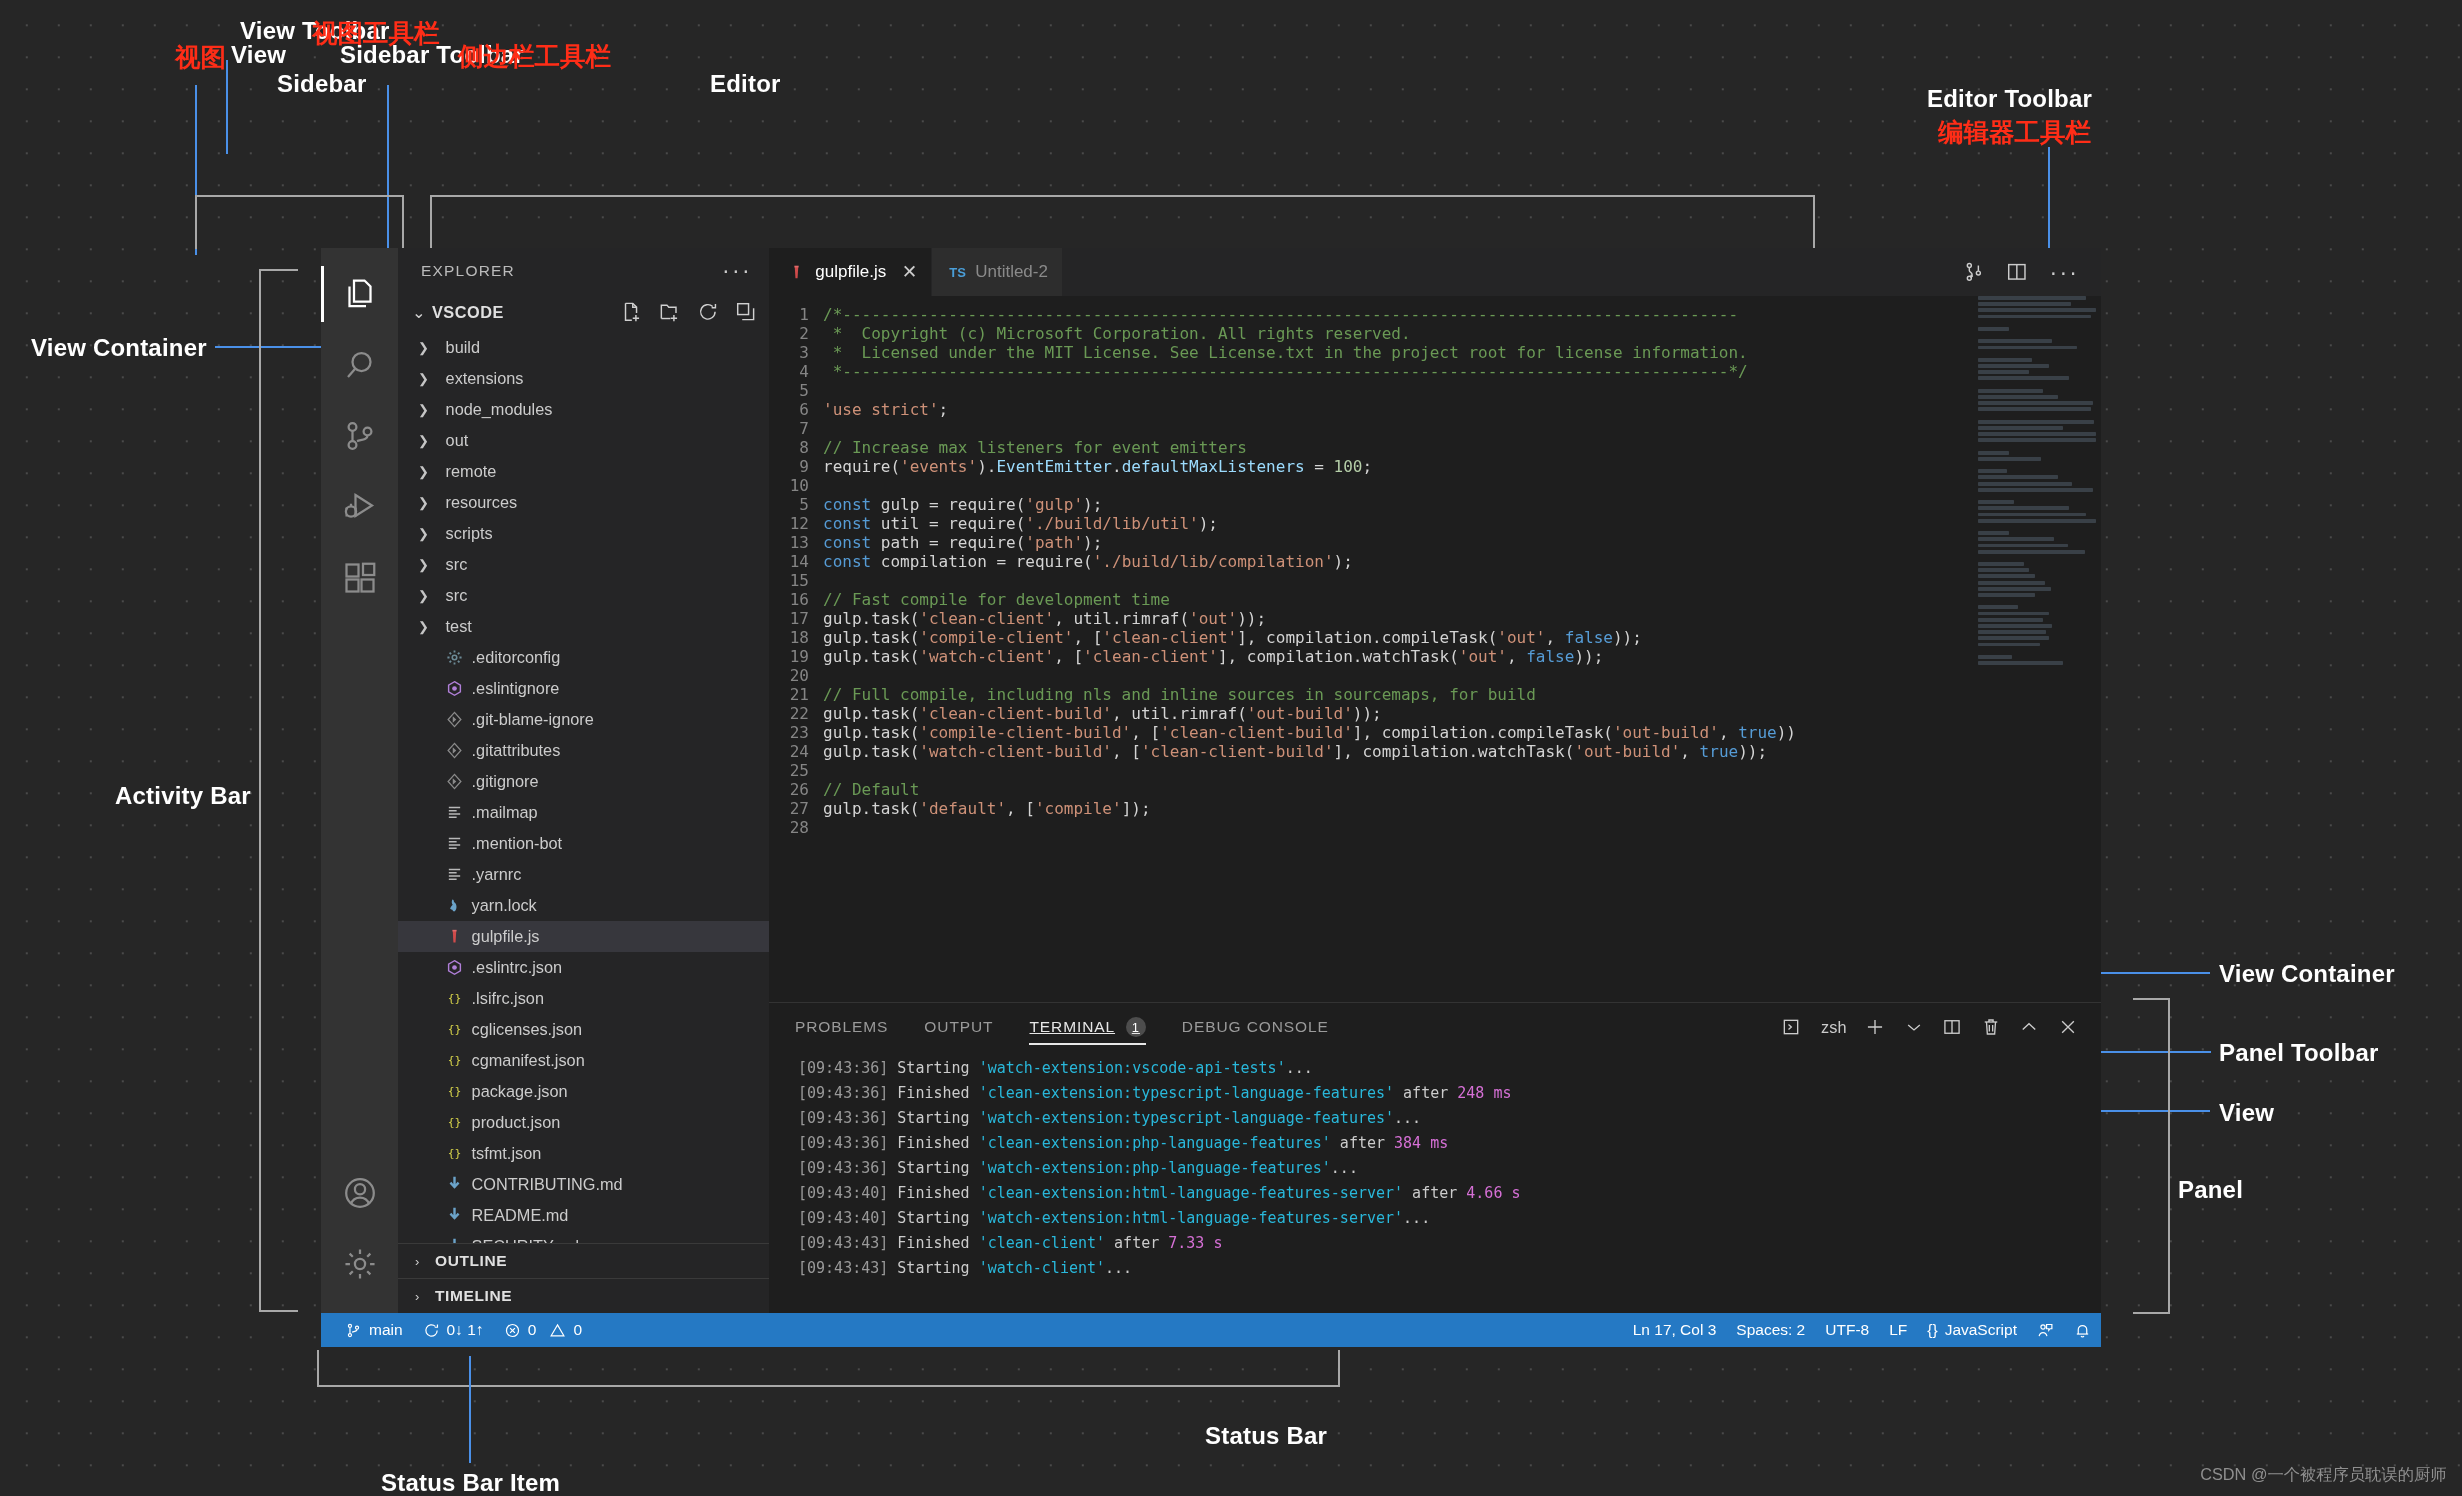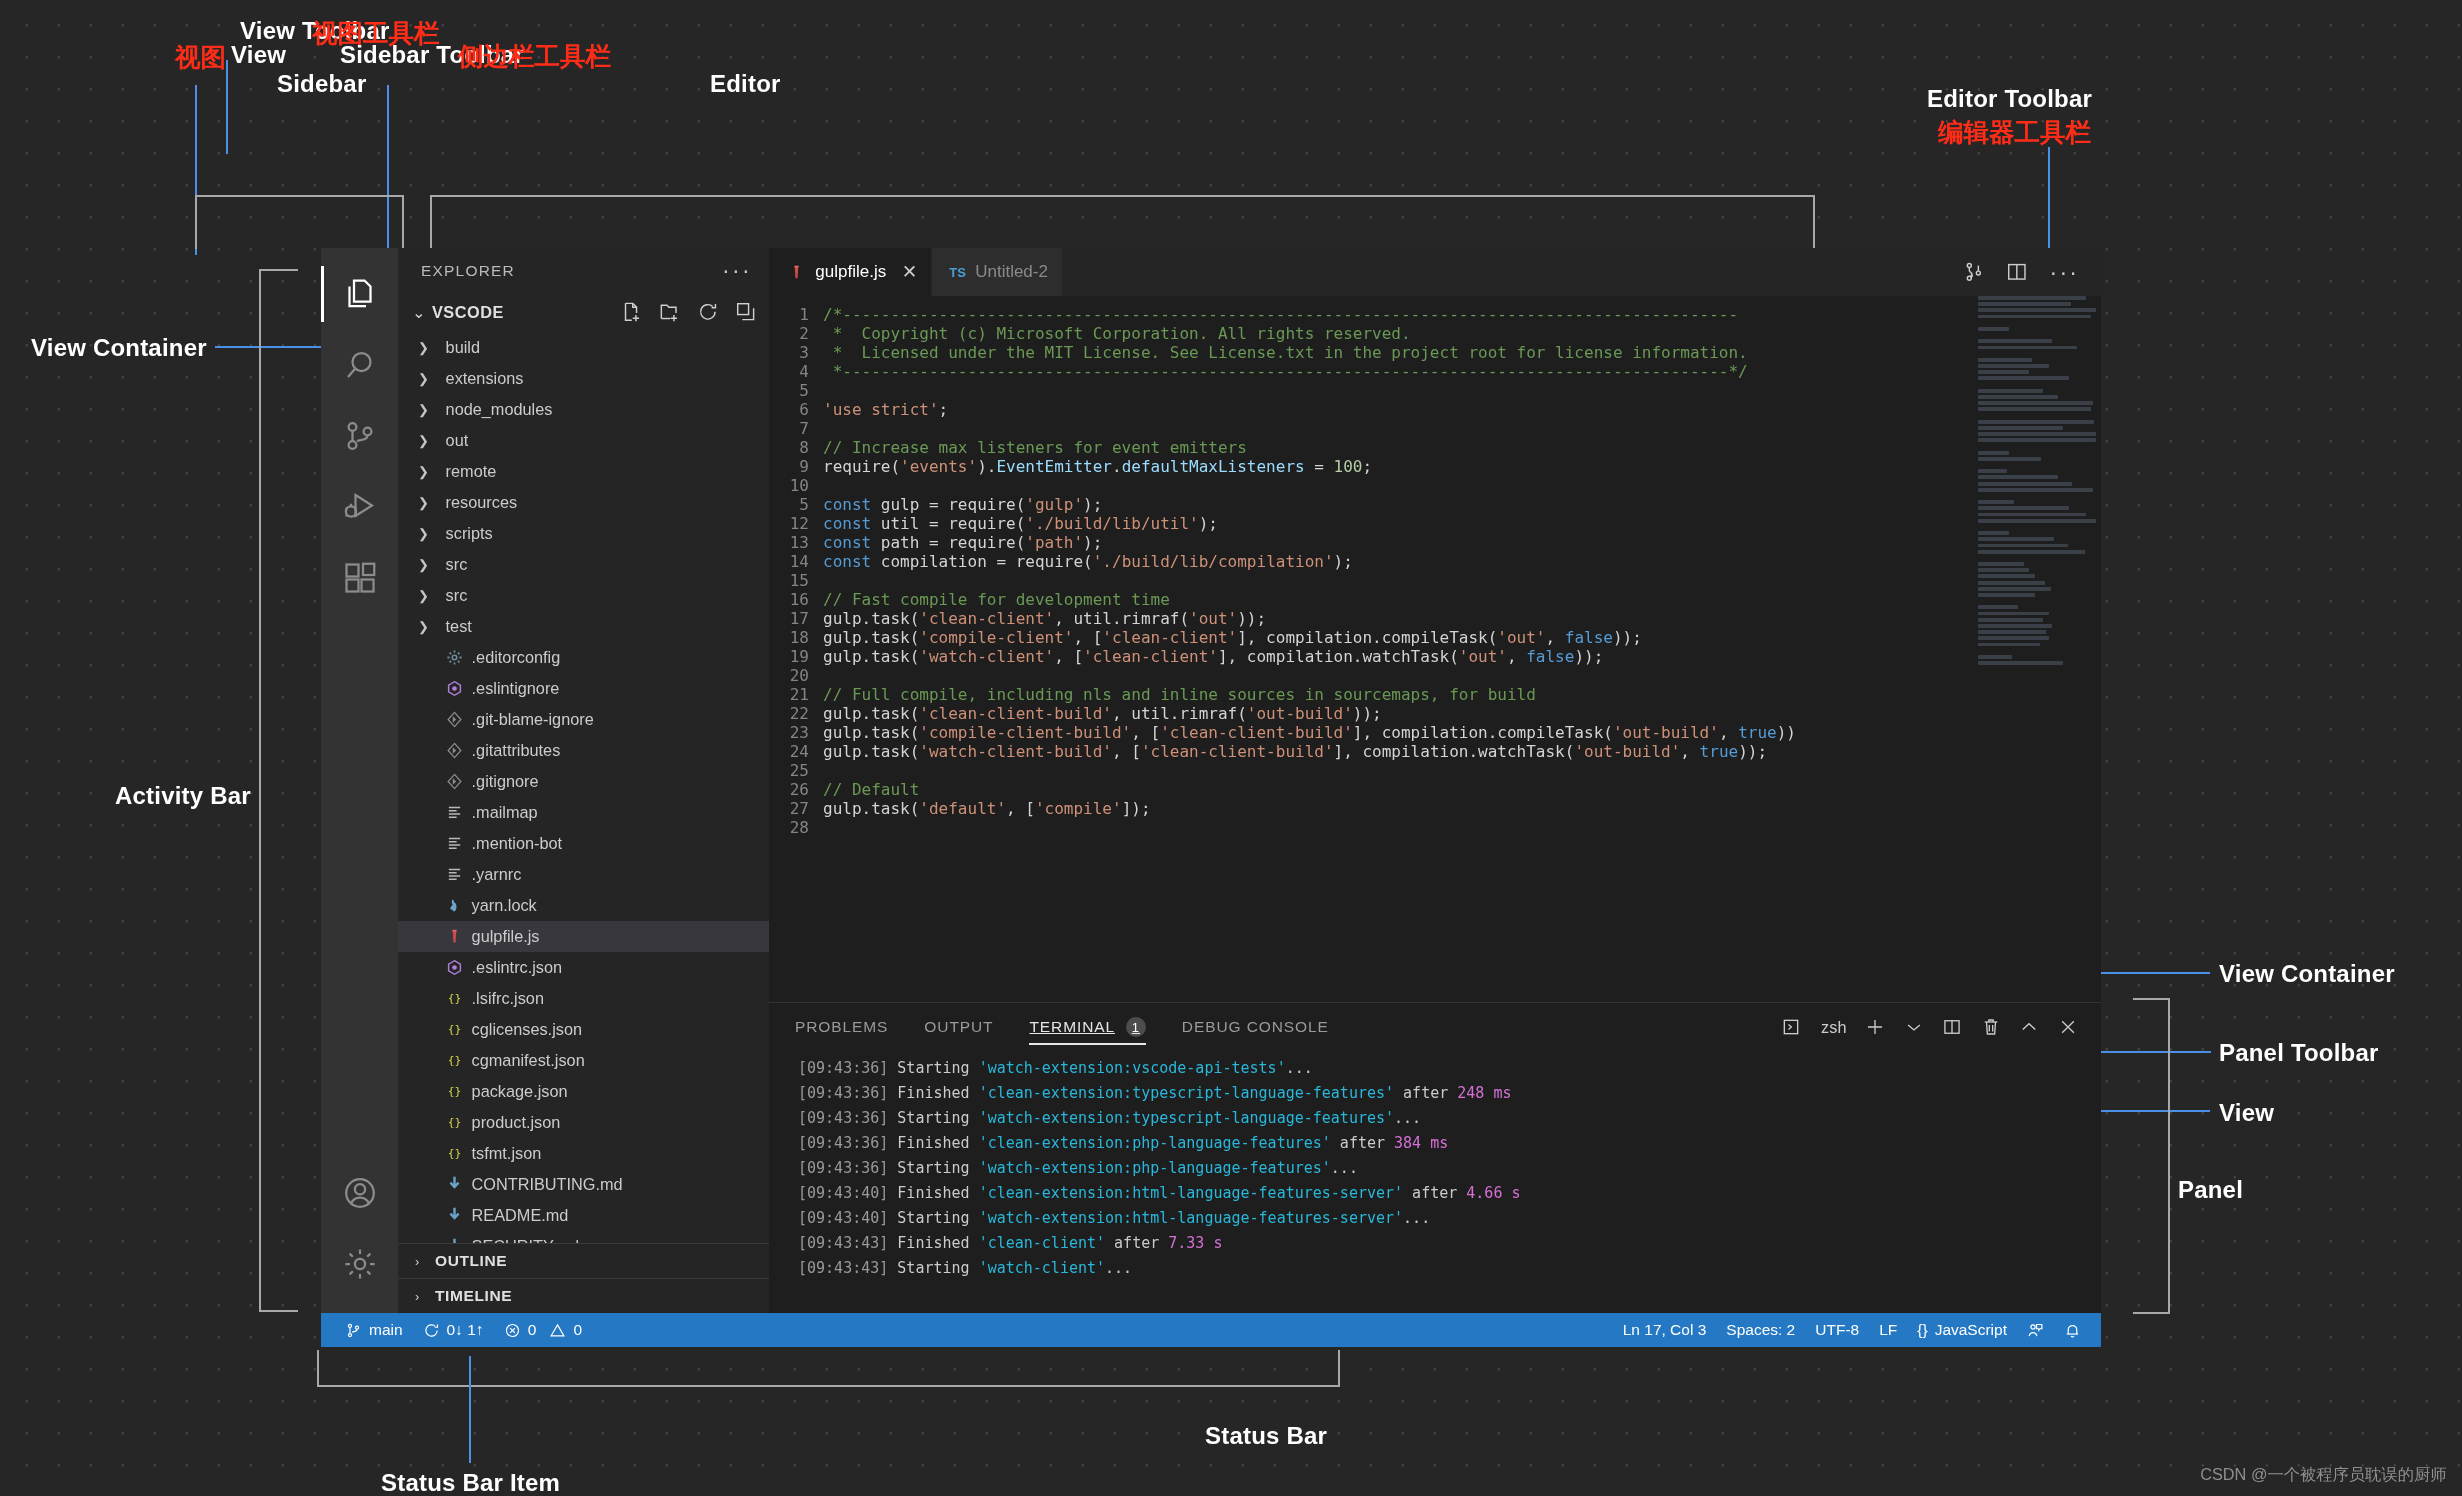--- a/index.html
+++ b/index.html
@@ -98,21 +98,21 @@
   #paneltools svg{width:20px;height:20px;stroke:#cccccc;fill:none;stroke-width:1.6;}
   #paneltools .lbl{font-size:16.3px;color:#cccccc;margin-left:1.5px;}
   #term{flex:1;font-family:"DejaVu Sans Mono", monospace;font-size:15px;line-height:25px;
         padding:4.6px 0 0 29px;color:#cccccc;overflow:hidden;white-space:pre;}
   .t-ts{color:#9a9a9a;}
   .t-task{color:#29b8db;}
   .t-num{color:#d670d6;}
 
   
   #statusbar{height:34px;background:#2579c4;display:flex;align-items:center;color:#ffffff;
-             font-size:15.5px;padding:0 10px 0 14px;box-sizing:border-box;}
+             font-size:15.5px;padding:0 0 0 14px;box-sizing:border-box;}
   .sbi{display:flex;align-items:center;gap:7px;padding:0 10px;height:34px;white-space:nowrap;}
   .sbi svg{width:17px;height:17px;stroke:#ffffff;fill:none;stroke-width:1.7;}
   #sbright{margin-left:auto;display:flex;align-items:center;}
 
   .wm{position:absolute;right:15.5px;bottom:10.8px;color:#8f8f8f;font-size:16.3px;}
 </style>
 </head>
 <body>
 
 <div class="ann en" style="left:240px;top:17px;">View Toolbar</div>

